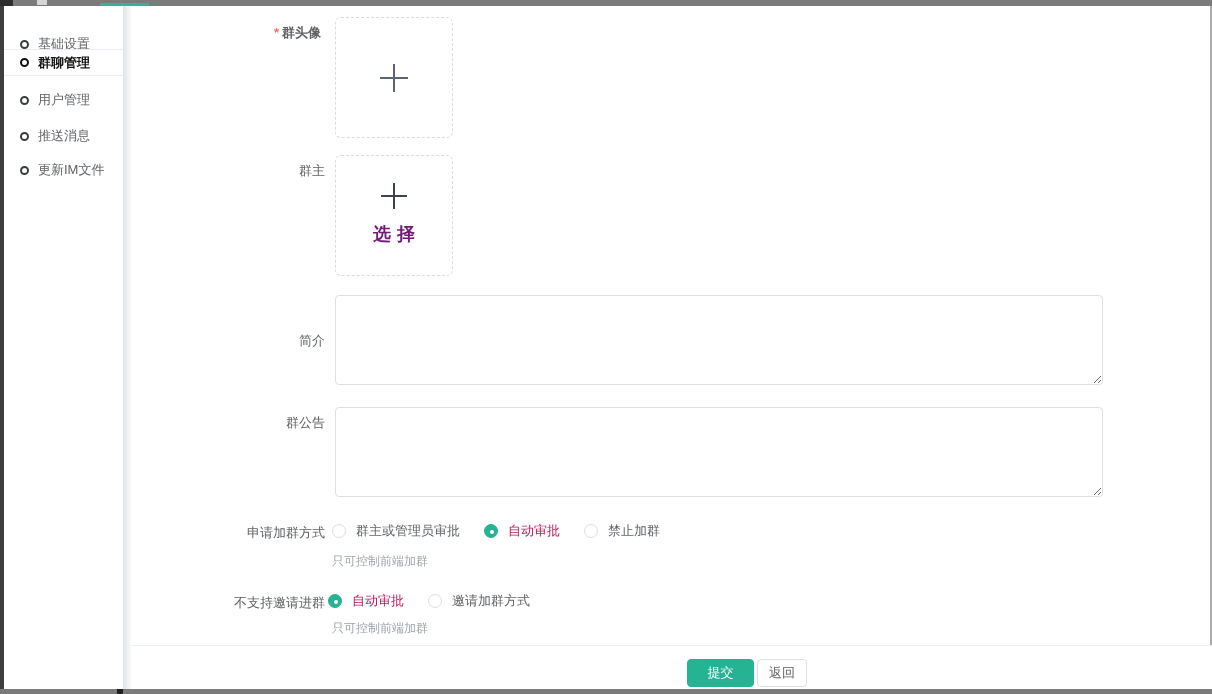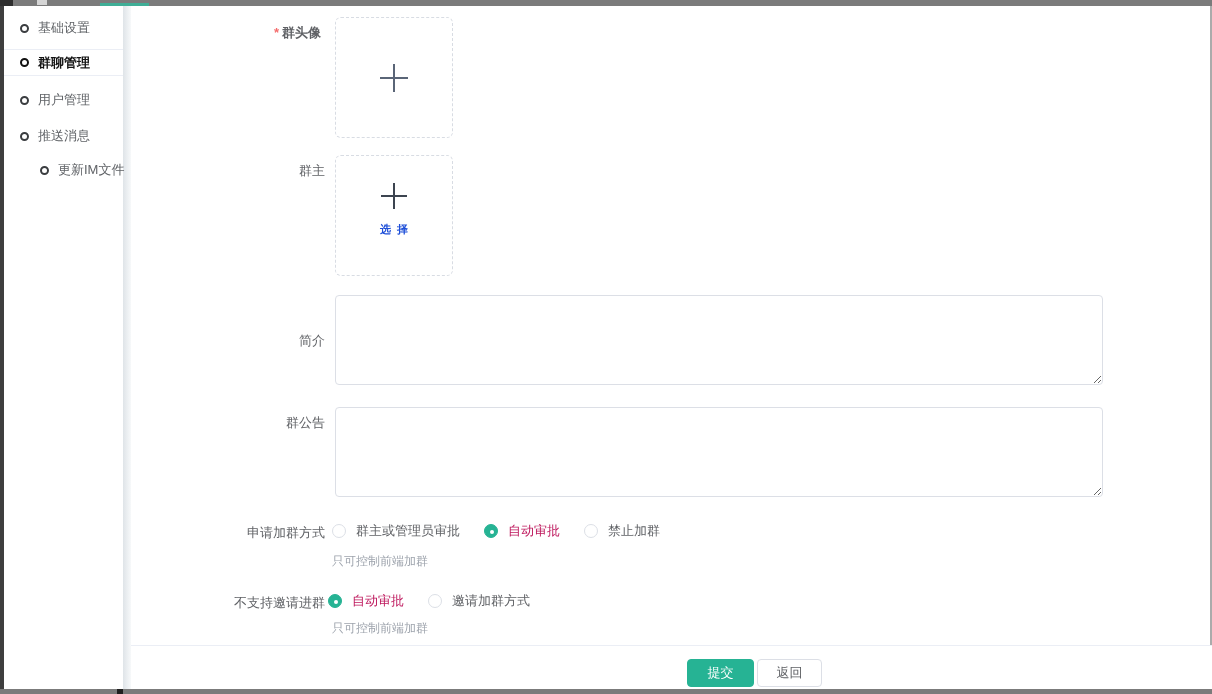--- a/index.html
+++ b/index.html
@@ -33,21 +33,21 @@
                       border-top:1px solid #ebeef5; border-bottom:1px solid #ebeef5;align-items:center; }
   .side-item.active .bullet { border-color:#111; }
 
   
   .main { position:absolute; left:131px; top:6px; width:1079px; height:639px; background:#fff; z-index:0; }
   .form-label { position:absolute; width:130px; text-align:right; color:#606266; line-height:18px; }
   .required-mark { color:#f56c6c; margin-right:3px; }
   .upload-box { position:absolute; width:118px; height:121px; border:1px dashed #d8dce3; border-radius:6px;
                 background:#fff; display:flex; flex-direction:column; align-items:center; cursor:pointer; }
   .plus-icon { display:block; }
-  .select-text { margin-top:12px; font-size:11px; font-weight:600; color:#1d4ed8;
+  .select-text { margin-top:12px; font-size:18px; font-weight:600; color:#701a75;
                  letter-spacing:6px; padding-left:6px; }
   textarea.form-textarea { position:absolute; width:768px; height:90px; border:1px solid #dcdfe6;
                  border-radius:4px; resize:vertical; font-family:"Liberation Sans","DejaVu Sans",sans-serif;
                  font-size:13px; color:#303133; padding:5px 8px; outline:none; background:#fff; }
   .radio-row { position:absolute; display:flex; align-items:center; }
   .radio-item { display:flex; align-items:center; cursor:pointer; margin-right:24px; }
   .radio-circle { width:14px; height:14px; border:1px solid #dcdfe6; border-radius:50%; background:#fff;
                   flex:0 0 auto; position:relative; }
   .radio-item .radio-label { margin-left:10px; color:#606266; }
   .radio-item.checked .radio-circle { background:#26b394; border-color:#26b394; }
@@ -56,57 +56,57 @@
   .radio-item.checked .radio-label { color:#be185d; }
   .hint-text { position:absolute; font-size:12px; color:#9da3ac; }
 
   
   .footer-divider { position:absolute; left:131px; top:645px; width:1081px; height:1px; background:#ebeef5; }
   .footer { position:absolute; left:131px; top:646px; width:1081px; height:43px; background:#fff; }
   .btn { position:absolute; top:659px; height:28px; border-radius:4px; font-size:13px;
          display:flex; align-items:center; justify-content:center; cursor:pointer;
          font-family:"Liberation Sans","DejaVu Sans",sans-serif; }
   .btn-submit { left:687px; width:67px; background:#26b394; color:#fff; border:1px solid #26b394; }
-  .btn-back { left:757px; width:65px; background:#fff; color:#606266; border:1px solid #dcdfe6; }
+  .btn-back { left:757px; width:50px; background:#fff; color:#606266; border:1px solid #dcdfe6; }
 </style>
 </head>
 <body>
 
 <div class="page">
 
   <div class="top-bar">
     <div class="top-bar-dark-cap"></div>
     <div class="top-bar-light-seg"></div>
     <div class="top-bar-accent-seg"></div>
   </div>
   <div class="left-border"></div>
   <div class="right-border"></div>
   <div class="bottom-bar">
     <div class="bottom-bar-dark-seg"></div>
   </div>
 
   <div class="side-gap"></div>
   <div class="sidebar">
-    <div class="side-item" style="top:8px;">
+    <div class="side-item" style="top:24px;">
       <span class="bullet"></span>
       <span class="side-label">基础设置</span>
     </div>
     <div class="side-item active" style="top:43px;">
       <span class="bullet"></span>
       <span class="side-label">群聊管理</span>
     </div>
     <div class="side-item" style="top:80px;">
       <span class="bullet"></span>
       <span class="side-label">用户管理</span>
     </div>
     <div class="side-item" style="top:116px;">
       <span class="bullet"></span>
       <span class="side-label">推送消息</span>
     </div>
-    <div class="side-item" style="top:150px;padding-left:20px;">
+    <div class="side-item" style="top:150px;">
       <span class="bullet"></span>
       <span class="side-label">更新IM文件</span>
     </div>
   </div>
 
   <div class="main"></div>
 
   <div class="form-label" style="left:191px; top:24px;font-weight:bold;">
     <span class="required-mark">*</span><span>群头像</span>
   </div>

